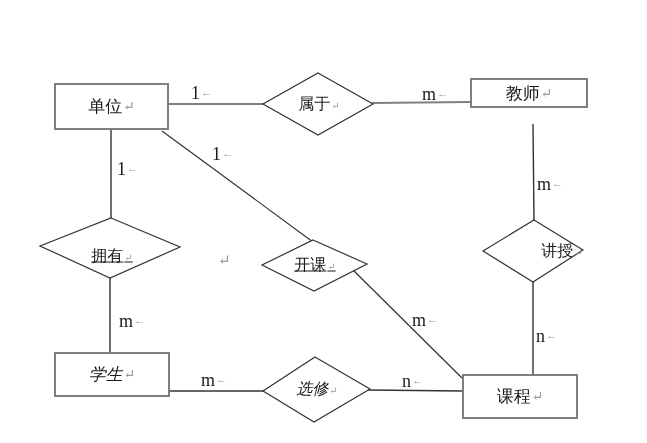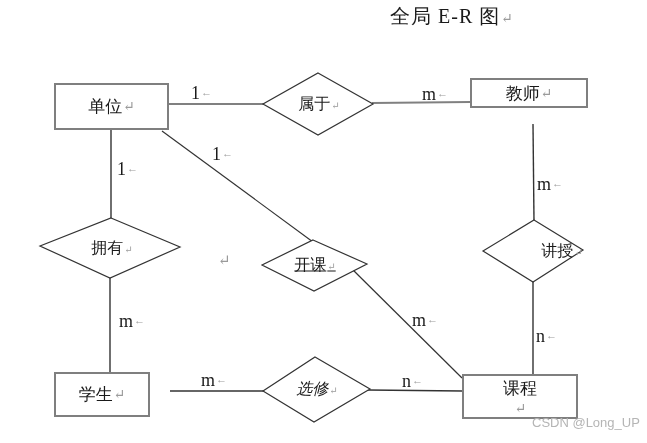--- a/index.html
+++ b/index.html
@@ -12,28 +12,28 @@
     position:absolute;left:390px;top:3px;font-size:20px;color:#1a1a1a;
     white-space:nowrap;letter-spacing:1px;
   }
   .entity{
     position:absolute;box-sizing:border-box;border:2px solid #7f7f7f;background:#ffffff;
     display:flex;align-items:center;justify-content:center;font-size:17px;color:#1a1a1a;
     white-space:nowrap;
   }
   .e-unit{left:54px;top:83px;width:115px;height:47px;}
   .e-teacher{left:470px;top:78px;width:118px;height:30px;}
-  .e-student{left:54px;top:372px;width:96px;height:45px;}
-  .e-course{left:462px;top:374px;width:116px;height:45px;flex-direction:column;}
+  .e-student{left:54px;top:352px;width:116px;height:45px;font-style:italic;}
+  .e-course{left:462px;top:374px;width:116px;height:45px;}
   .rel-label{
     position:absolute;transform:translate(-50%,-50%);font-size:16px;color:#1a1a1a;
     white-space:nowrap;
   }
   .r-belongs{left:319px;top:104px;text-align:right;}
-  .r-owns{left:112px;top:248px;}
+  .r-owns{left:112px;top:256px;text-decoration:underline;}
   .r-offers{left:315px;top:265px;text-decoration:underline;}
   .r-teaches{left:534px;top:251px;margin-left:28px;}
   .r-elective{left:317px;top:389px;font-style:italic;}
   .mark{color:#9a9a9a;font-size:14px;margin-left:1px;}
   .rel-label .mark{font-size:10px;}
   .card{
     position:absolute;font-size:18px;color:#1a1a1a;white-space:nowrap;line-height:1.1;
   }
   .cmark{font-size:11px;color:#9a9a9a;vertical-align:3px;margin-left:1px;}
   .c0{left:191px;top:84px;}
@@ -70,21 +70,20 @@
     <line x1="170" y1="391" x2="265" y2="391" stroke="#333333" stroke-width="1.6"></line>
     <line x1="368" y1="390" x2="462" y2="391" stroke="#333333" stroke-width="1.4"></line>
 
     <polygon points="318,73 373,104 318,135 263,104" fill="#ffffff" stroke="#333333" stroke-width="1.2"></polygon>
     <polygon points="111,218 180,247 110,278 40,246" fill="#ffffff" stroke="#333333" stroke-width="1.2"></polygon>
     <polygon points="313,240 367,264 314,291 262,265" fill="#ffffff" stroke="#333333" stroke-width="1.2"></polygon>
     <polygon points="534,220 583,250 533,282 483,251" fill="#ffffff" stroke="#333333" stroke-width="1.2"></polygon>
     <polygon points="315,357 370,389 314,422 263,391" fill="#ffffff" stroke="#333333" stroke-width="1.2"></polygon>
   </svg>
 
-  <div class="page-title"><span>全局 E-R 图</span><span class="mark">↵</span></div>
 
   <div class="entity e-unit">
       <span>单位</span>
       <span class="mark">↵</span>
     </div>
   <div class="entity e-teacher">
       <span>教师</span>
       <span class="mark">↵</span>
     </div>
   <div class="entity e-student">
@@ -108,15 +107,14 @@
   <div class="card c3"><span>1</span><span class="cmark">←</span></div>
   <div class="card c4"><span>m</span><span class="cmark">←</span></div>
   <div class="card c5"><span>m</span><span class="cmark">←</span></div>
   <div class="card c6"><span>m</span><span class="cmark">←</span></div>
   <div class="card c7"><span>n</span><span class="cmark">←</span></div>
   <div class="card c8"><span>m</span><span class="cmark">←</span></div>
   <div class="card c9"><span>n</span><span class="cmark">←</span></div>
 
   <div class="stray-mark">↵</div>
 
-  <div class="watermark">CSDN @Long_UP</div>
 
 </div>
 
 </body></html>

